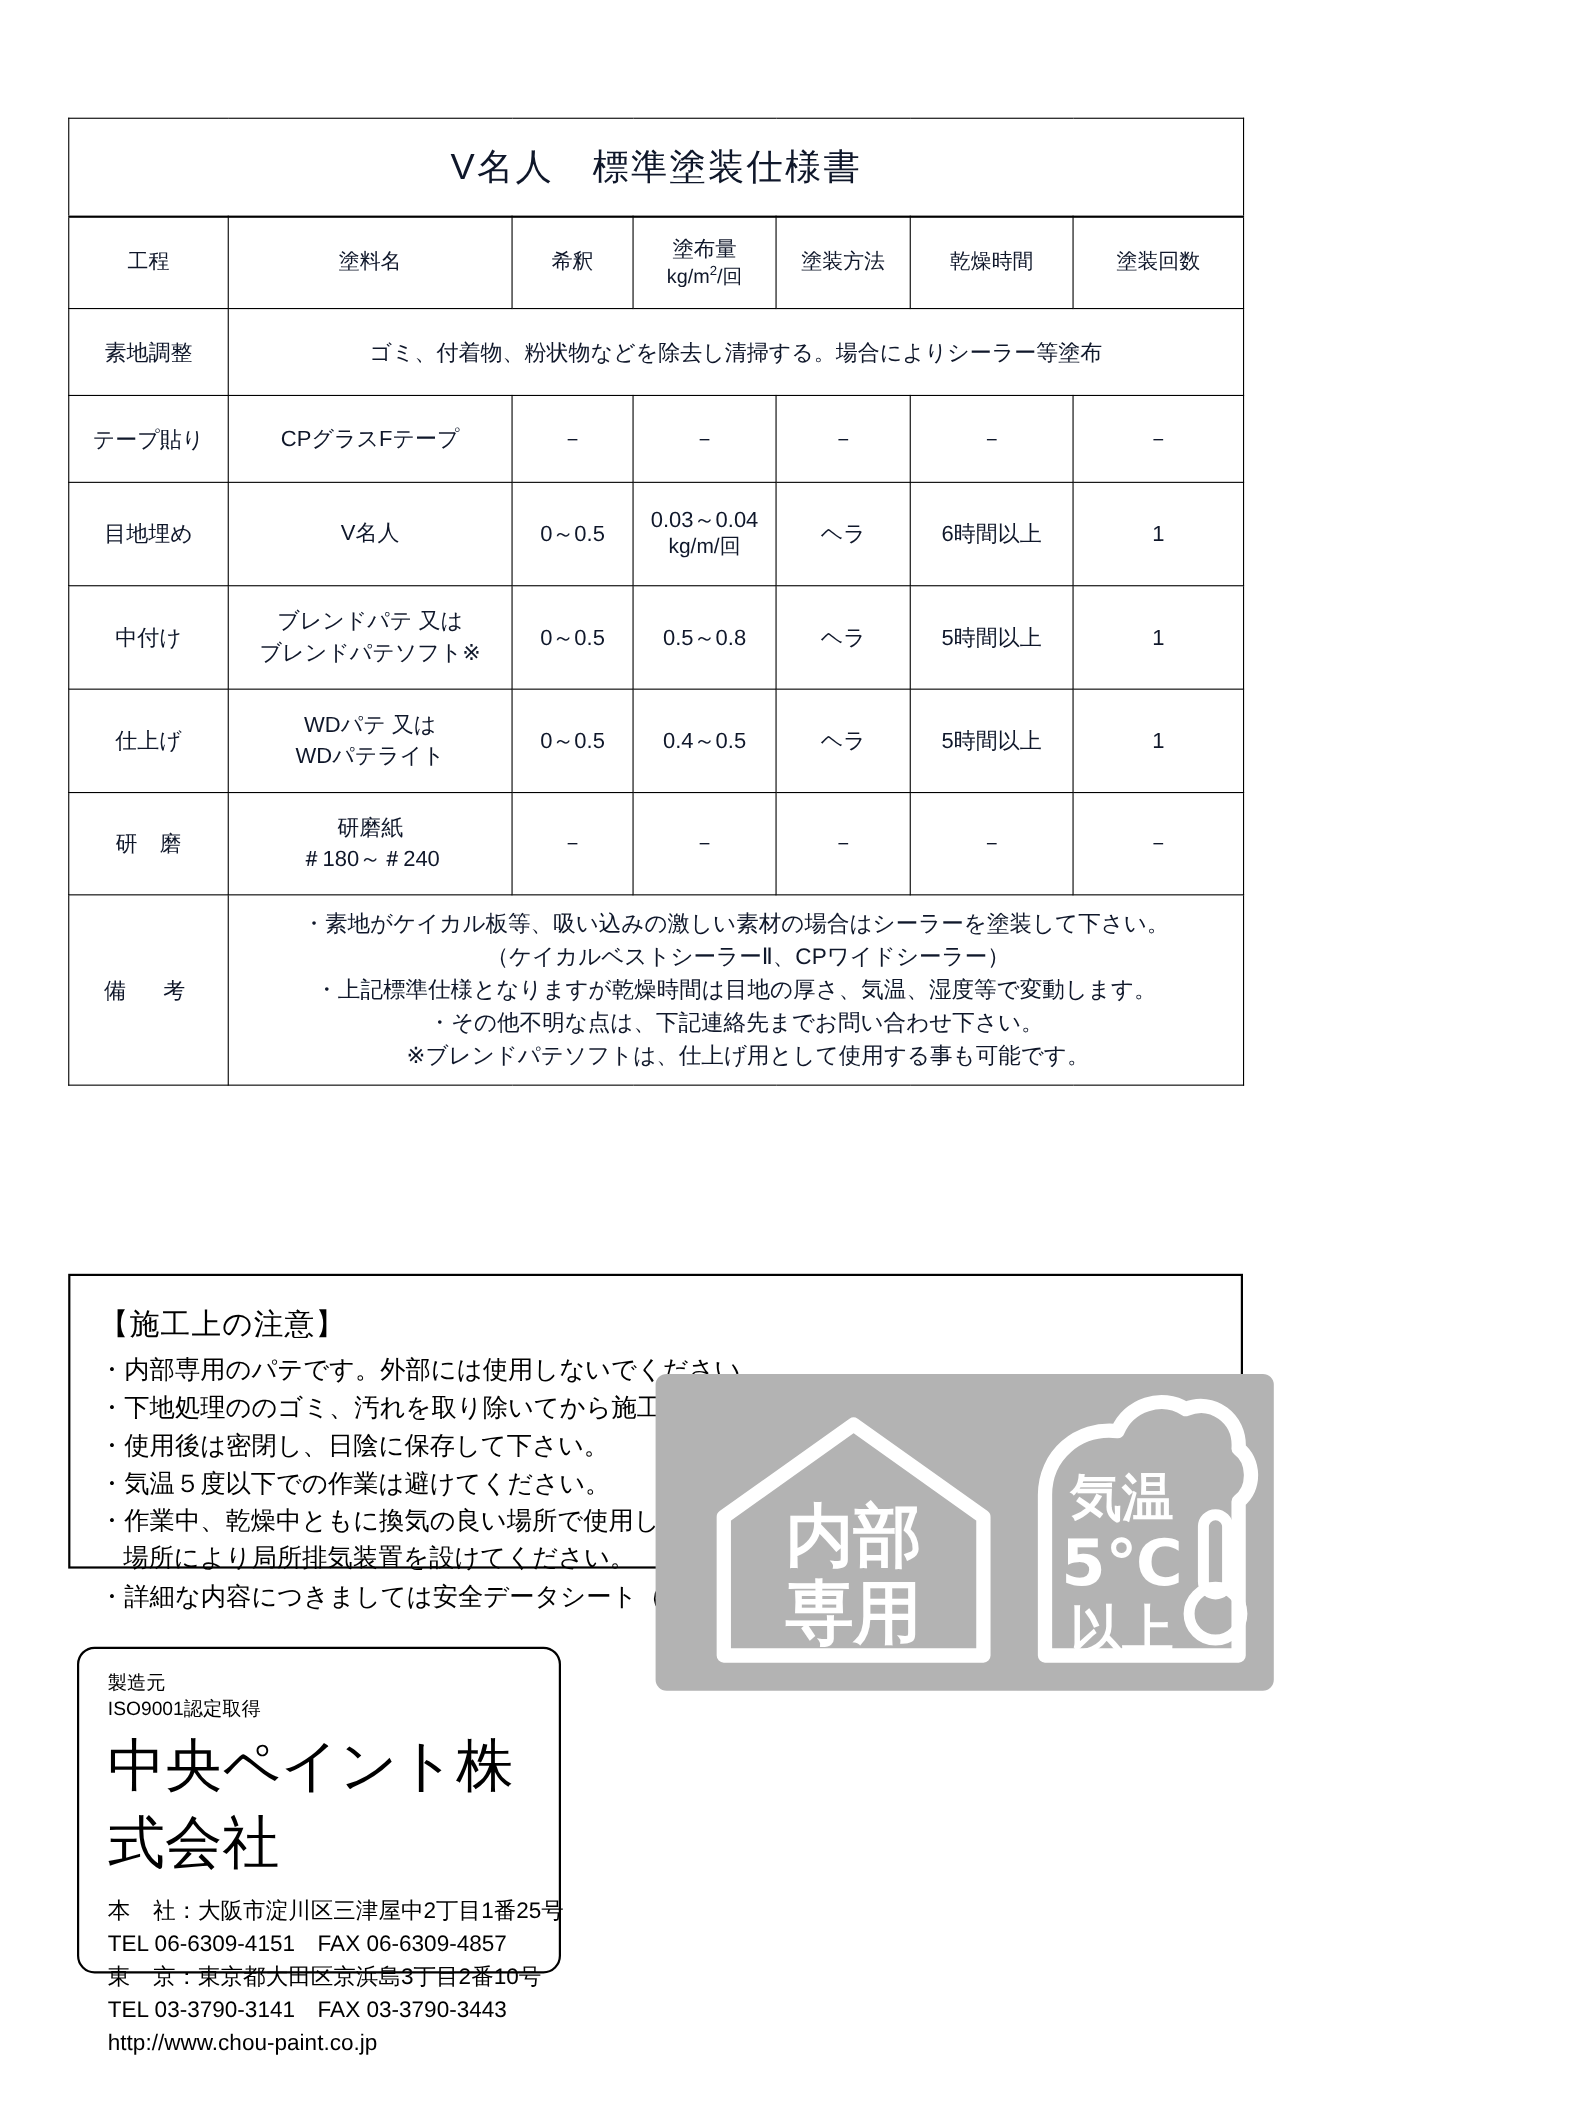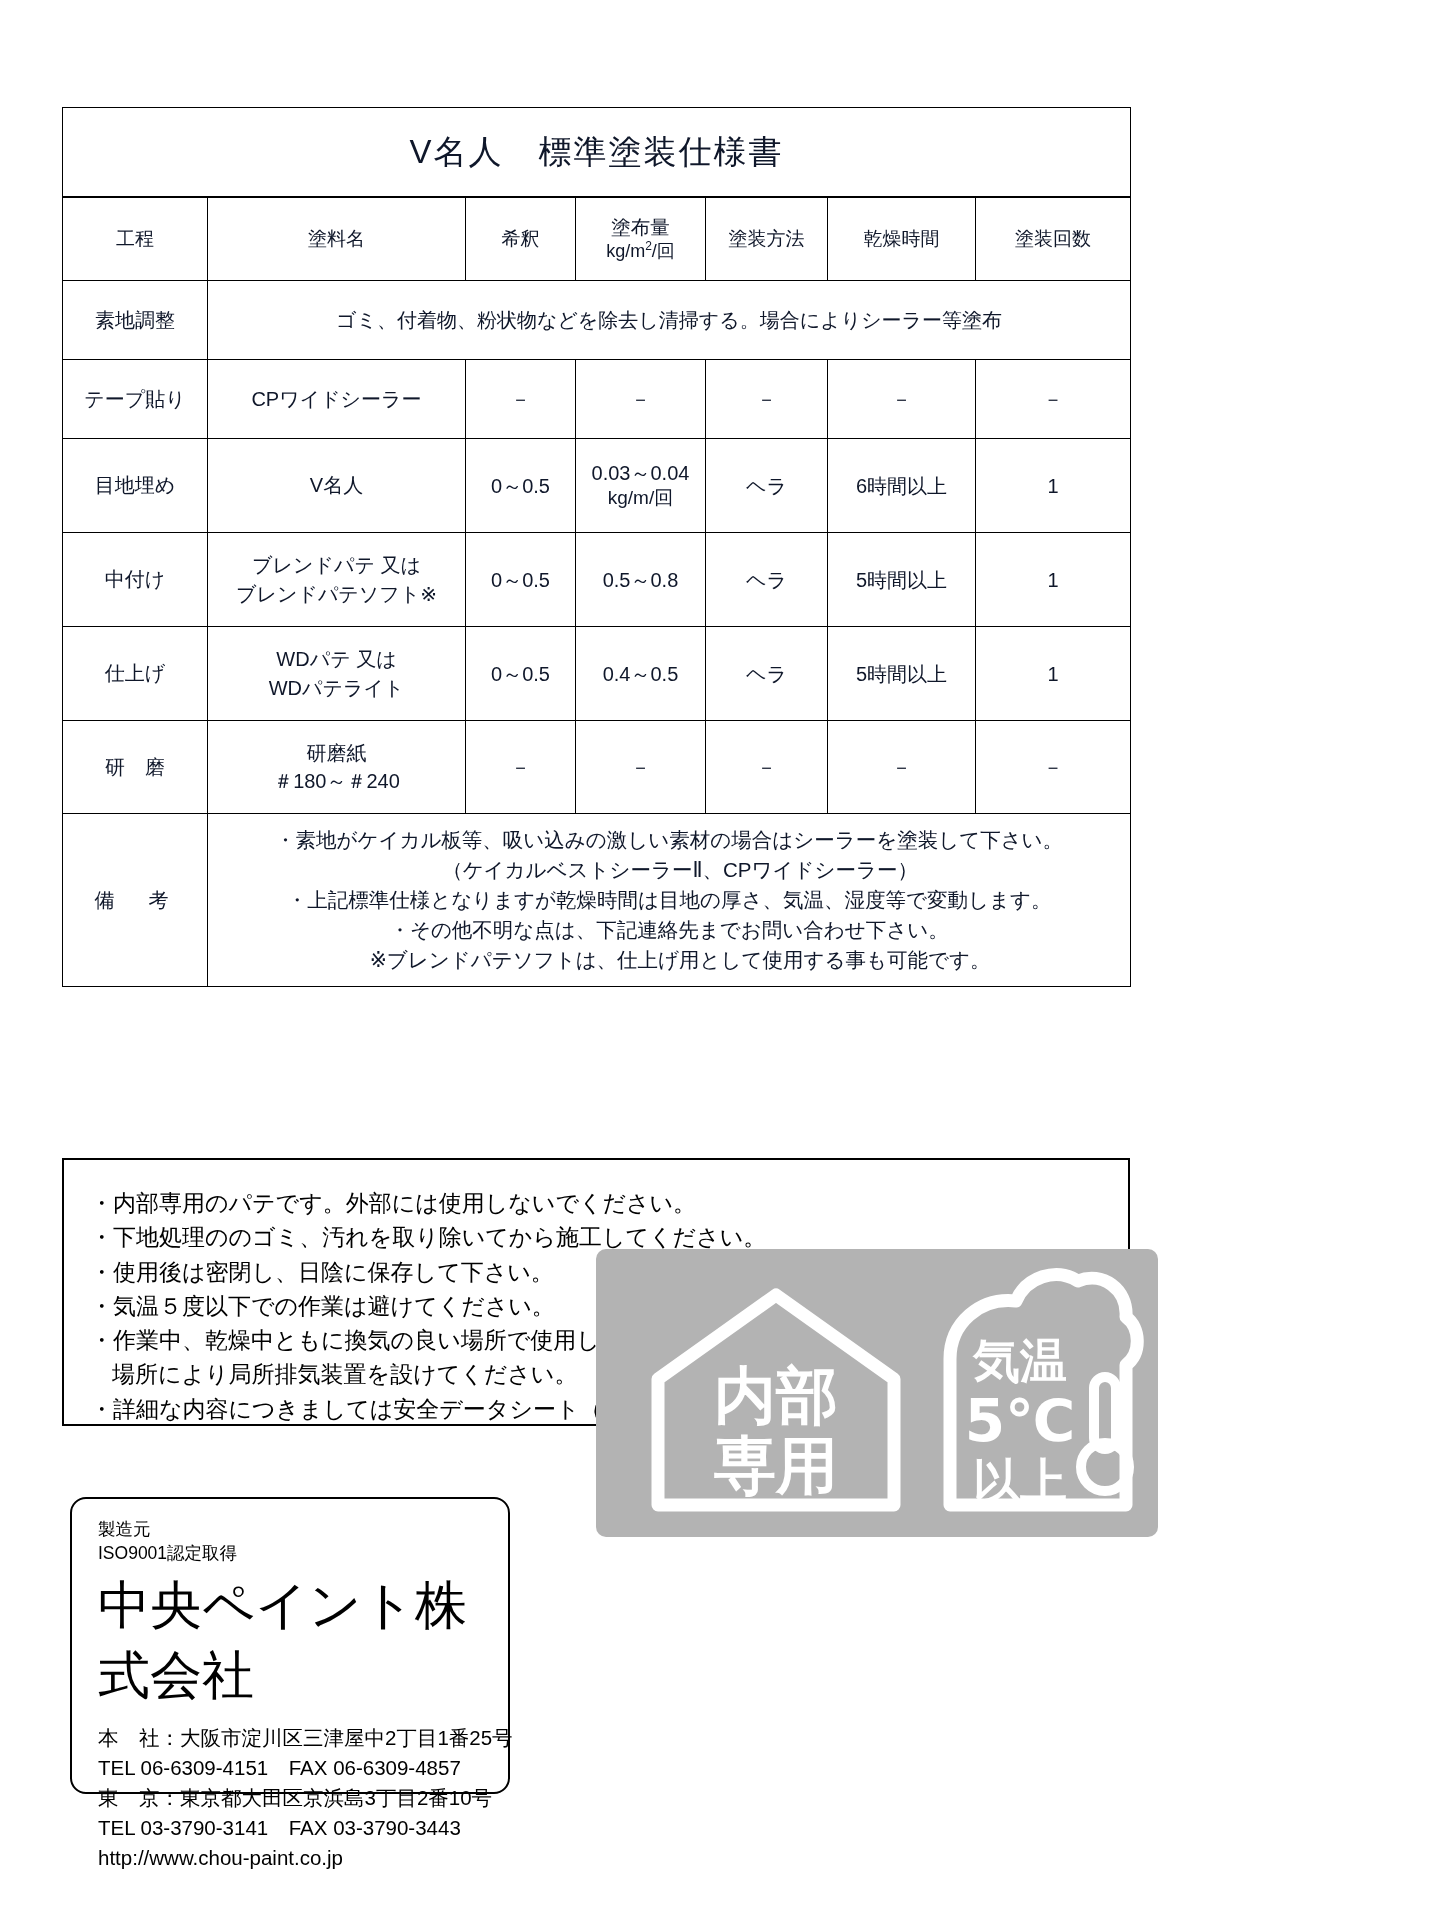--- a/index.html
+++ b/index.html
@@ -132,21 +132,21 @@
         <td>塗装回数</td>
       </tr>
 
       <tr class="row-base">
         <td class="r-process">素地調整</td>
         <td class="base-text" colspan="6">ゴミ、付着物、粉状物などを除去し清掃する。場合によりシーラー等塗布</td>
       </tr>
 
       <tr class="row-tape">
         <td class="r-process">テープ貼り</td>
-        <td class="r-paint">CPワイドシーラー</td>
+        <td class="r-paint">CPグラスFテープ</td>
         <td class="r-val">－</td>
         <td class="r-val">－</td>
         <td class="r-val">－</td>
         <td class="r-val">－</td>
         <td class="r-val">－</td>
       </tr>
 
       <tr class="row-2line">
         <td class="r-process">目地埋め</td>
         <td class="r-paint">V名人</td>
@@ -207,20 +207,21 @@
           <div class="ln">・上記標準仕様となりますが乾燥時間は目地の厚さ、気温、湿度等で変動します。</div>
           <div class="ln">・その他不明な点は、下記連絡先までお問い合わせ下さい。</div>
           <div class="ln ind">※ブレンドパテソフトは、仕上げ用として使用する事も可能です。</div>
         </td>
       </tr>
     </tbody>
       </table>
   </div>
 
   <div class="notice">
+    <h2>【施工上の注意】</h2>
     <div class="nl">・内部専用のパテです。外部には使用しないでください。</div>
     <div class="nl">・下地処理ののゴミ、汚れを取り除いてから施工してください。</div>
     <div class="nl">・使用後は密閉し、日陰に保存して下さい。</div>
     <div class="nl">・気温５度以下での作業は避けてください。</div>
     <div class="nl">・作業中、乾燥中ともに換気の良い場所で使用してください。</div>
     <div class="nl ind">場所により局所排気装置を設けてください。</div>
     <div class="nl">・詳細な内容につきましては安全データシート（SDS）をご参照下さい。</div>
   </div>
 
   <div class="maker">

